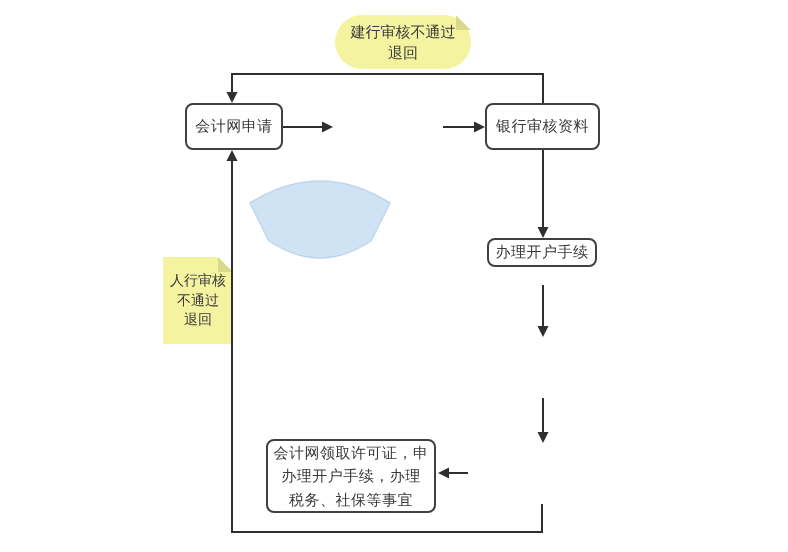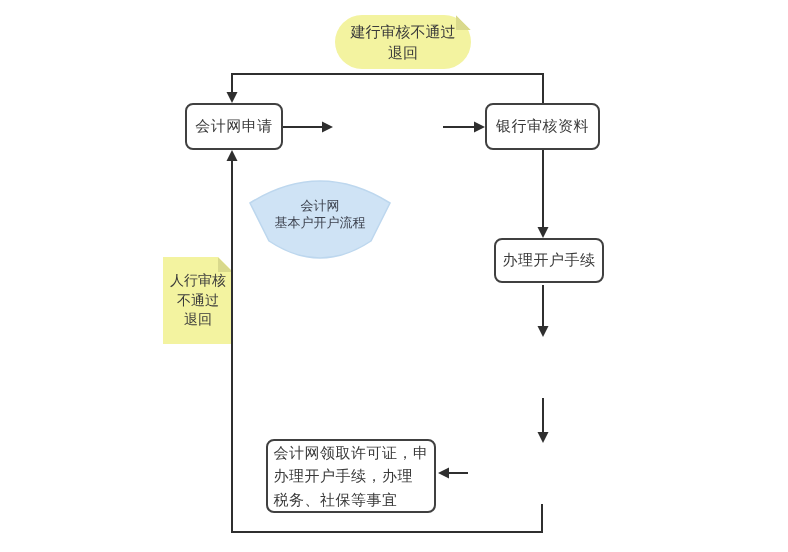--- a/index.html
+++ b/index.html
@@ -5,21 +5,21 @@
   html,body{margin:0;padding:0;background:#ffffff;}
   .stage{
     position:relative;width:788px;height:552px;background:#ffffff;
     font-family:"Liberation Sans",sans-serif;color:#3a3a3a;overflow:hidden;
   }
   .layer{position:absolute;left:0;top:0;width:788px;height:552px;pointer-events:none;}
   .node{
     position:absolute;box-sizing:border-box;background:#ffffff;
     border:2px solid #404040;border-radius:8px;
     display:flex;align-items:center;justify-content:center;
-    font-size:15px;letter-spacing:.5px;line-height:1.5;
+    text-align:center;font-size:15px;letter-spacing:.5px;line-height:1.5;
     white-space:pre-line;z-index:5;
   }
   .sticky{
     position:absolute;background:#f3f3a0;z-index:3;
     display:flex;align-items:center;justify-content:center;
     text-align:center;line-height:1.4;white-space:pre-line;
     clip-path:polygon(0 0, calc(100% - 15px) 0, 100% 15px, 100% 100%, 0 100%);
   }
   .fold{
     position:absolute;top:0;right:0;width:15px;height:15px;background:#d9d98c;
@@ -27,36 +27,34 @@
   }
   .sticky-top{left:335px;top:15px;width:136px;height:54px;font-size:15px;border-radius:27px;}
   .sticky-left{left:163px;top:257px;width:70px;height:87px;font-size:14px;}
   .fan-label{
     position:absolute;left:250px;top:197px;width:140px;text-align:center;
     font-size:13px;line-height:17px;z-index:2;white-space:pre-line;color:#3d424e;
   }
   .node-apply{left:185px;top:103px;width:98px;height:47px;}
   .node-provide{left:333px;top:103px;width:110px;height:47px;}
   .node-bank-review{left:485px;top:103px;width:115px;height:47px;}
-  .node-open-account{left:487px;top:238px;width:110px;height:45px;margin-left:7px;}
+  .node-open-account{left:487px;top:238px;width:110px;height:29px;}
   .node-submit{left:485px;top:337px;width:112px;height:61px;line-height:1.55;}
   .node-approve{left:468px;top:443px;width:150px;height:61px;line-height:1.55;}
   .node-license{left:266px;top:439px;width:170px;height:74px;line-height:1.55;}
   svg{display:block;}
 </style>
 </head>
 <body>
 
 <div class="stage">
 
   <svg class="layer" style="z-index:1" viewBox="0 0 788 552">
     <path d="M 250 203 Q 320 159 390 203 L 371 241 Q 320 275 269 241 Z" fill="#cfe3f5" stroke="#bdd7ee" stroke-width="1.5"></path>
   </svg>
-  <div class="fan-label">会计网
-基本户开户流程</div>
 
   <div class="sticky sticky-top">
     <span>建行审核不通过
 退回</span>
     <span class="fold"></span>
   </div>
   <div class="sticky sticky-left">
     <span>人行审核
 不通过
 退回</span>

